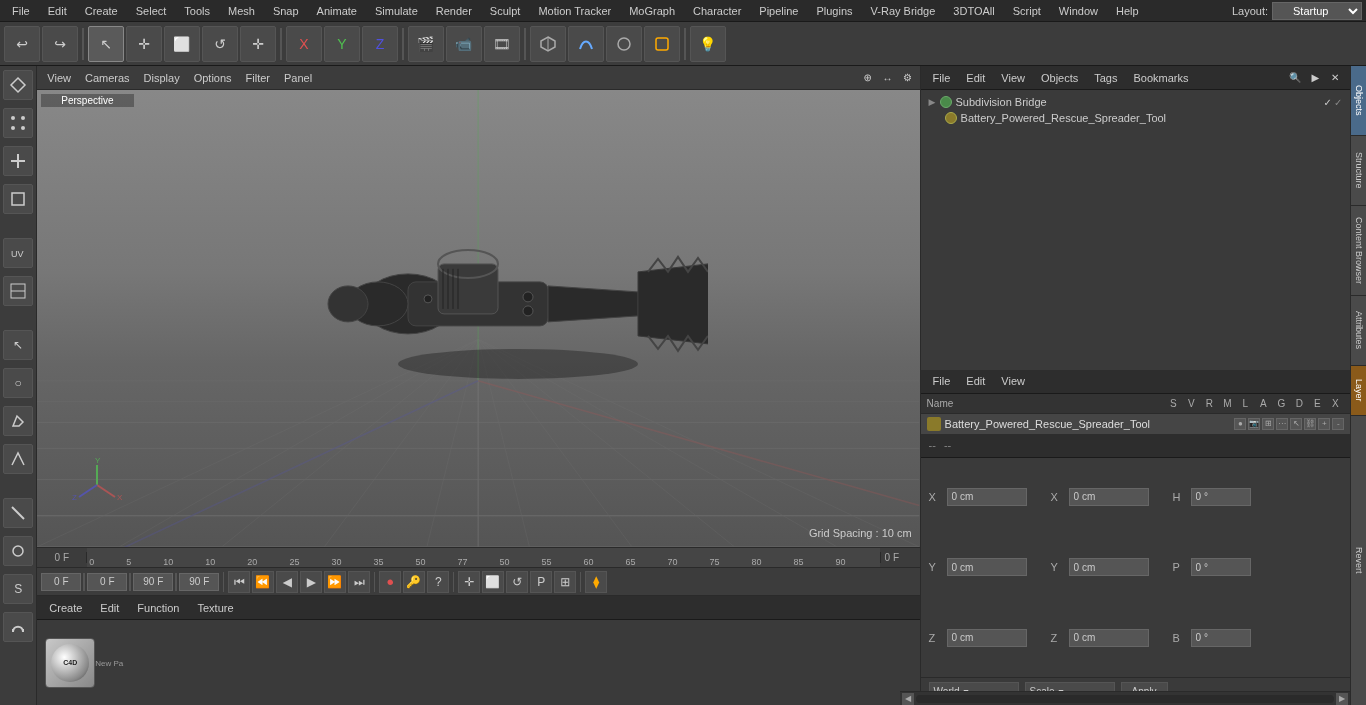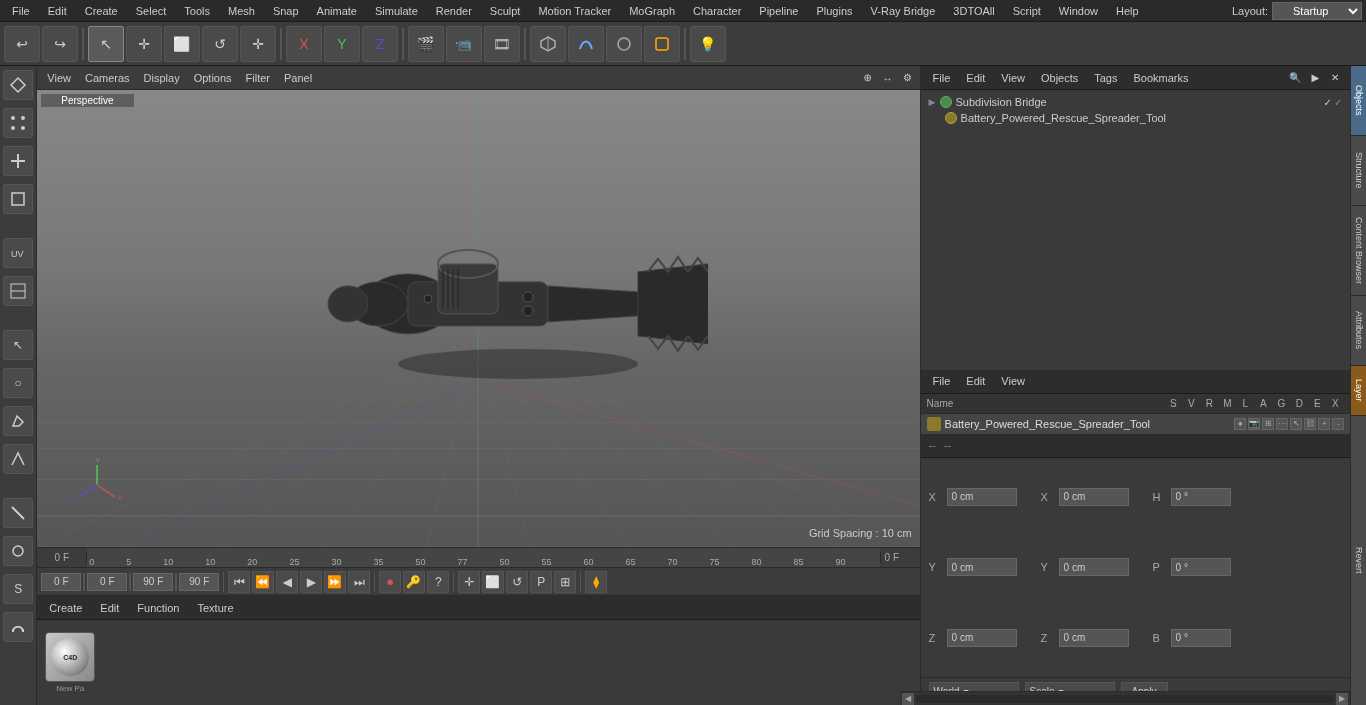--- a/index.html
+++ b/index.html
@@ -87,21 +87,21 @@
     .mat-menu { padding: 2px 6px; color: #ccc; font-size: 11px; cursor: pointer; }
     #material-content { flex: 1; display: flex; align-items: center; padding: 4px 8px; gap: 8px; }
 
     
     #coord-panel { height: 110px; background: #3a3a3a; flex-direction: column; display: flex; }
     #coord-top { height: 24px; background: #2d2d2d; display: flex; align-items: center; padding: 0 8px; border-bottom: 1px solid #1a1a1a; gap: 8px; }
     .coord-dash { color: #888; font-size: 11px; }
     #coord-fields { flex: 1; display: flex; flex-direction: column; justify-content: space-around; padding: 4px 8px; }
     .coord-row { display: flex; align-items: center; gap: 4px; }
     .coord-label { width: 14px; color: #aaa; font-size: 11px; }
-    .coord-input { width: 70px; height: 18px; background: #555; border: 1px solid #666; color: #ccc; font-size: 10px; padding: 0 4px; }
+    .coord-input { width: 80px; height: 18px; background: #555; border: 1px solid #666; color: #ccc; font-size: 10px; padding: 0 4px; }
     .coord-spacer { width: 16px; }
     .coord-letter { width: 14px; color: #aaa; font-size: 11px; }
 
     #coord-bottom { height: 28px; background: #3a3a3a; display: flex; align-items: center; padding: 0 8px; gap: 6px; border-top: 1px solid #2a2a2a; }
     .coord-dropdown { height: 20px; background: #4a4a4a; border: 1px solid #555; color: #ccc; font-size: 10px; padding: 0 4px; display: flex; align-items: center; gap: 4px; width: 90px; cursor: pointer; }
     .coord-apply { height: 20px; background: #4a4a4a; border: 1px solid #555; color: #ccc; font-size: 10px; padding: 0 10px; cursor: pointer; display: flex; align-items: center; }
     .scroll-arrow { width: 12px; height: 12px; background: #555; display: flex; align-items: center; justify-content: center; cursor: pointer; font-size: 8px; color: #aaa; }
     .scroll-track { flex: 1; height: 8px; background: #2a2a2a; border-radius: 4px; margin: 0 2px; }
 
     
@@ -434,21 +434,21 @@
 
       <div id="material-panel">
         <div id="material-header">
           <span class="mat-menu">Create</span>
           <span class="mat-menu">Edit</span>
           <span class="mat-menu">Function</span>
           <span class="mat-menu">Texture</span>
         </div>
         <div id="material-content">
 
-          <div style="display:flex; flex-direction:column; align-items:center; margin-right:8px;">
+          <div style="display:flex; flex-direction:row; align-items:center; margin-right:8px;">
             <div style="width:50px; height:50px; background: linear-gradient(135deg, #c8c8c8, #888); border-radius:4px; display:flex; align-items:center; justify-content:center; border:1px solid #555;">
               <div style="width:38px; height:38px; border-radius:50%; background: radial-gradient(circle at 35% 35%, #fff 0%, #ccc 30%, #888 70%, #333 100%); display:flex; align-items:center; justify-content:center;">
                 <span style="font-size:7px; color:#222; font-weight:bold;">C4D</span>
               </div>
             </div>
             <span style="font-size:8px; color:#999; margin-top:2px;">New Pa</span>
           </div>
         </div>
       </div>
 

